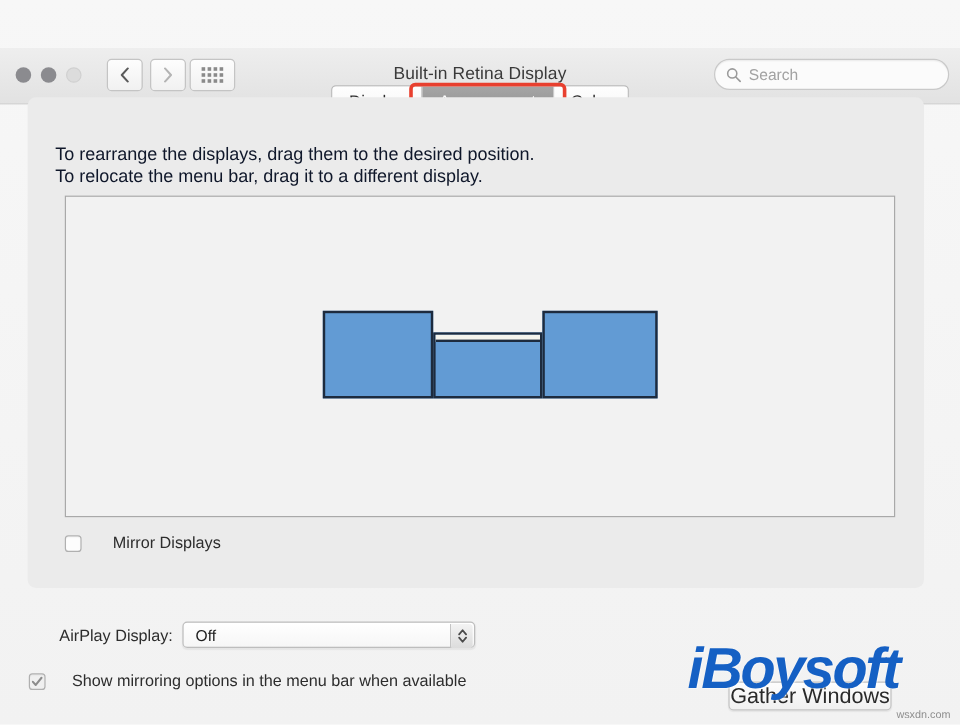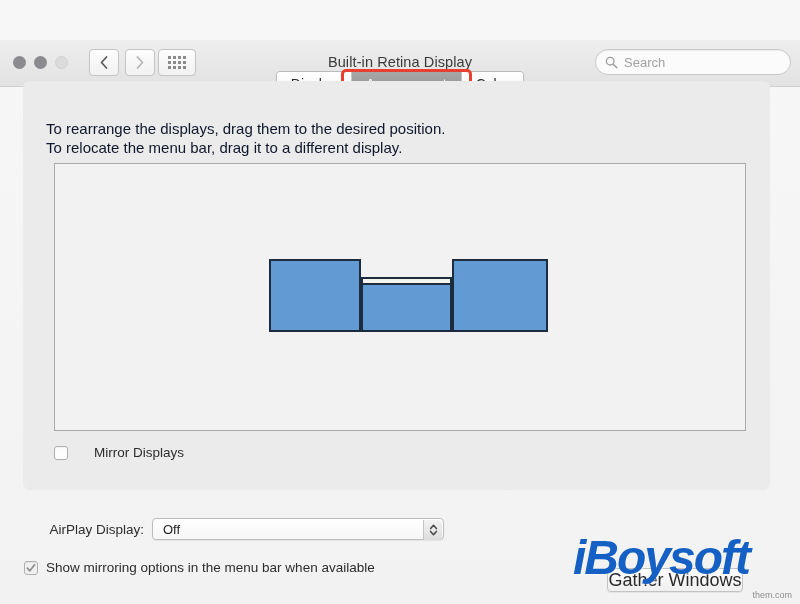--- a/index.html
+++ b/index.html
@@ -182,21 +182,21 @@
   #airplay-row {
     position: absolute; left: 24px; top: 518px;
     display: flex; align-items: center;
   }
   #airplay-label {
     font-size: 13.5px; color: #2d2d2d;
     width: 128px; text-align: right; padding-right: 8px;
   }
   #airplay-popup {
     position: relative;
-    width: 292px; height: 22px;
+    width: 244px; height: 22px;
     background: linear-gradient(#ffffff, #f6f6f6);
     border: 1px solid #bdbdbd;
     border-radius: 4px;
     display: flex; align-items: center;
     box-shadow: 0 1px 1px rgba(0,0,0,0.06);
   }
   #airplay-value {
     font-size: 13px; color: #1d1d1d;
     margin-left: 10px;
   }
@@ -204,21 +204,21 @@
     position: absolute; right: 1px; top: 1px;
     width: 19px; height: 20px;
     background: linear-gradient(#f3f3f3, #dcdcdc);
     border-left: 1px solid #c4c4c4;
     border-radius: 0 3px 3px 0;
     display: flex; align-items: center; justify-content: center;
   }
 
   #showmirror-row {
     position: absolute; left: 24px; top: 560px;
-    display: flex; align-items: flex-end; gap: 8px;
+    display: flex; align-items: flex-end; gap: 22px;
   }
 
   
   #gather-button {
     position: absolute; left: 607px; top: 568px;
     width: 136px; height: 24px;
     background: linear-gradient(#fdfdfd, #f0f0f0);
     border: 1px solid #c2c2c2;
     border-radius: 4px;
     display: flex; align-items: center; justify-content: center;
@@ -341,15 +341,15 @@
       <svg width="10" height="10" viewBox="0 0 10 10">
         <polyline points="1.4,5.2 3.8,7.8 8.6,1.8" fill="none" stroke="#8c8c8c" stroke-width="1.7" stroke-linecap="round" stroke-linejoin="round"></polyline>
       </svg>
     </span>
     <span class="chklabel">Show mirroring options in the menu bar when available</span>
   </div>
 
   <div id="gather-button">Gather Windows</div>
 
   <div id="watermark">iBoysoft</div>
-  <div id="watermark-url">them.com</div>
+  <div id="watermark-url">wsxdn.com</div>
 
 </div>
 
 </body></html>

